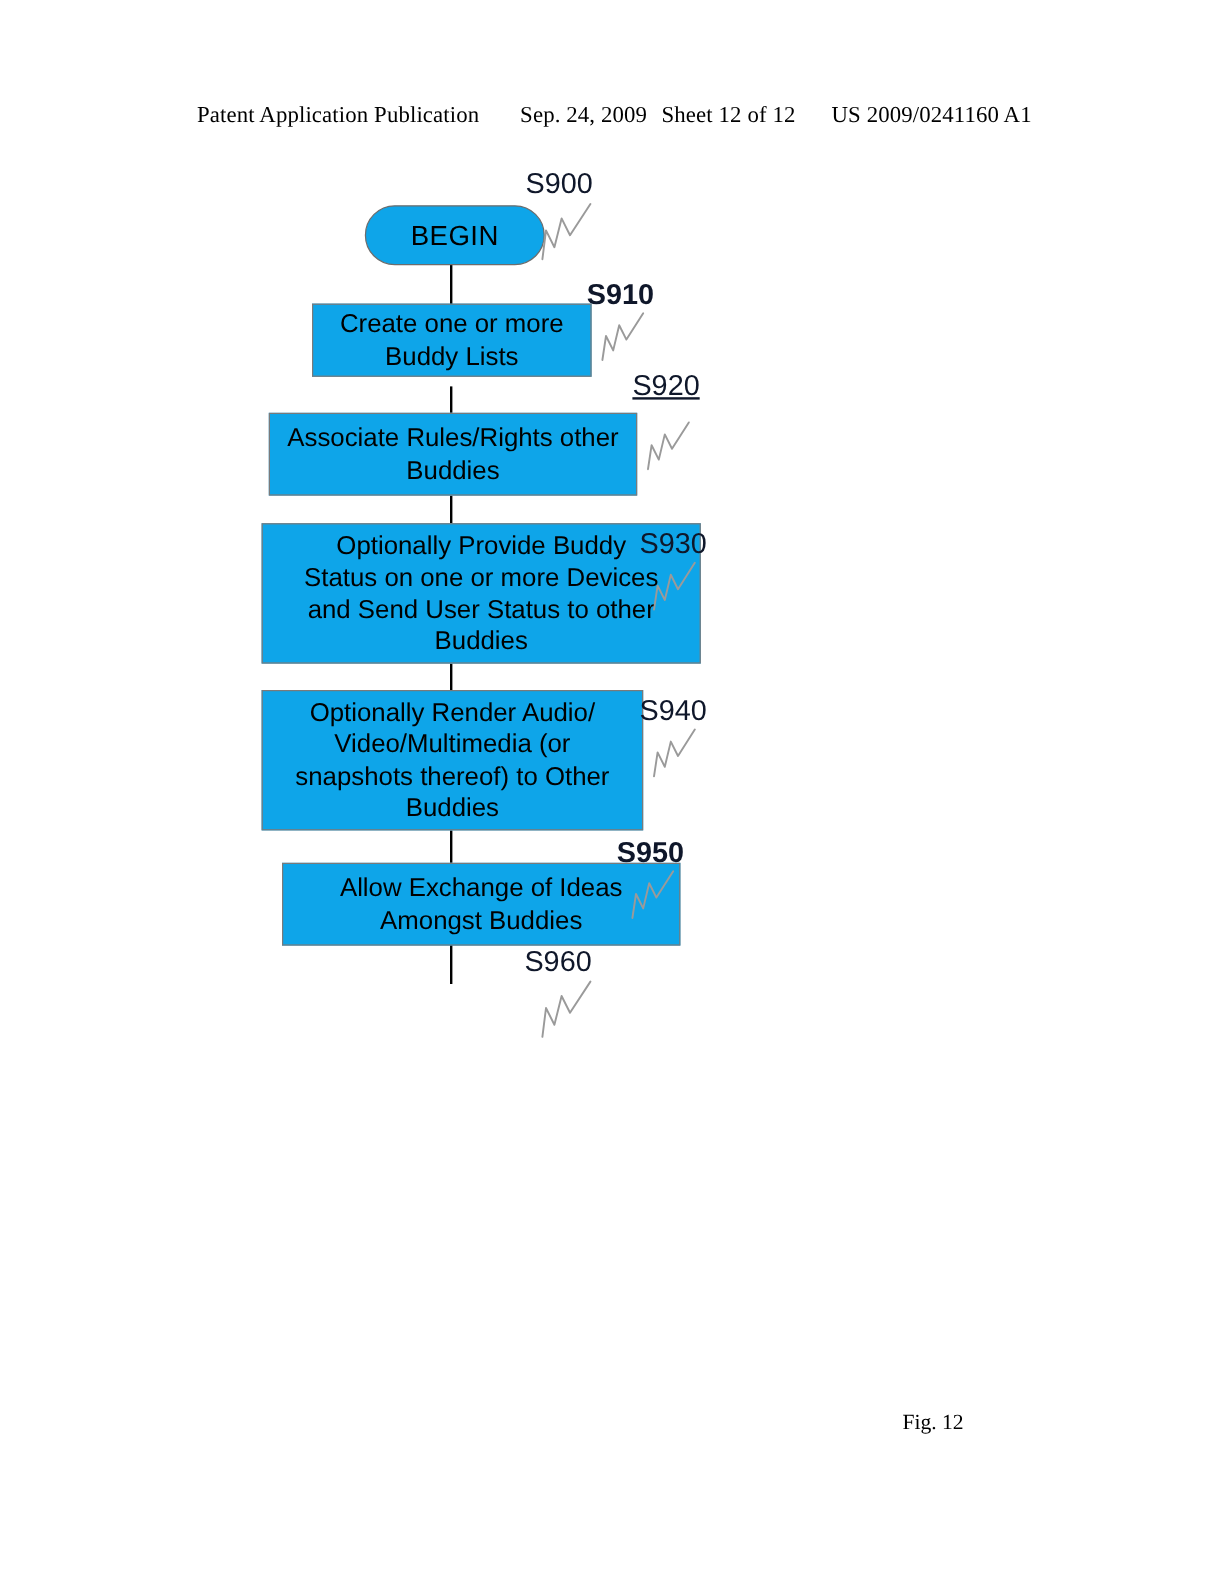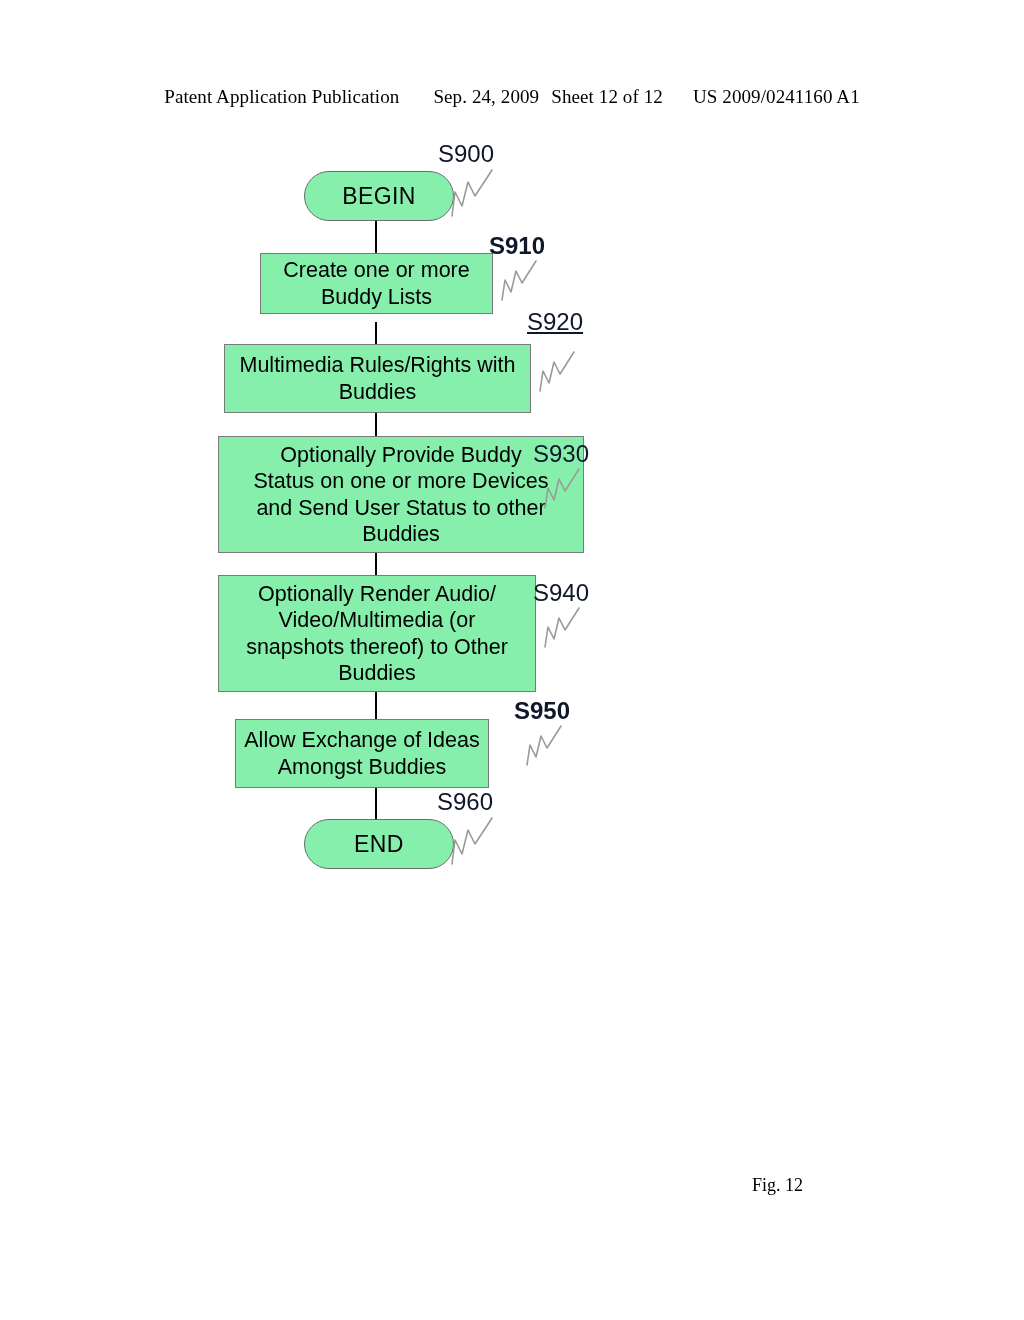--- a/index.html
+++ b/index.html
@@ -40,21 +40,21 @@
     left: 0;
     top: 0;
     width: 1024px;
     height: 1320px;
   }
 
   .node {
     position: absolute;
     box-sizing: border-box;
     border: 1px solid #7a7a7a;
-    background: #86efac;
+    background: #0ea5e9;
     display: flex;
     align-items: center;
     justify-content: center;
     text-align: center;
   }
   .node .node-text {
     font-size: 21.5px;
     line-height: 26.5px;
     color: #000000;
     white-space: pre-line;
@@ -135,21 +135,21 @@
   <div class="node" style="left:260px; top:253px; width:233px; height:61px;">
     <span class="node-text">Create one or more
 Buddy Lists</span>
   </div>
   <div class="step-label" style="left:489px; top:234px;font-weight:bold;">S910</div>
   <svg class="leader" width="50" height="48" style="left:496px; top:258px;" viewBox="0 0 50 48">
     <path d="M6 42 L9 22 L15 34 L20 13 L26 25 L40 3" fill="none" stroke="#9a9a9a" stroke-width="1.6" stroke-linejoin="round" stroke-linecap="round"></path>
   </svg>
 
   <div class="node" style="left:224px; top:344px; width:307px; height:69px;">
-    <span class="node-text">Multimedia Rules/Rights with
+    <span class="node-text">Associate Rules/Rights other
 Buddies</span>
   </div>
   <div class="step-label" style="left:527px; top:310px;text-decoration:underline;">S920</div>
   <svg class="leader" width="50" height="48" style="left:534px; top:349px;" viewBox="0 0 50 48">
     <path d="M6 42 L9 22 L15 34 L20 13 L26 25 L40 3" fill="none" stroke="#9a9a9a" stroke-width="1.6" stroke-linejoin="round" stroke-linecap="round"></path>
   </svg>
 
   <div class="node" style="left:218px; top:436px; width:366px; height:117px;">
     <span class="node-text">Optionally Provide Buddy
 Status on one or more Devices
@@ -165,32 +165,29 @@
     <span class="node-text">Optionally Render Audio/
 Video/Multimedia (or
 snapshots thereof) to Other
 Buddies</span>
   </div>
   <div class="step-label" style="left:533px; top:581px;">S940</div>
   <svg class="leader" width="50" height="48" style="left:539px; top:605px;" viewBox="0 0 50 48">
     <path d="M6 42 L9 22 L15 34 L20 13 L26 25 L40 3" fill="none" stroke="#9a9a9a" stroke-width="1.6" stroke-linejoin="round" stroke-linecap="round"></path>
   </svg>
 
-  <div class="node" style="left:235px; top:719px; width:254px; height:69px;">
+  <div class="node" style="left:235px; top:719px; width:332px; height:69px;">
     <span class="node-text">Allow Exchange of Ideas
 Amongst Buddies</span>
   </div>
   <div class="step-label" style="left:514px; top:699px;font-weight:bold;">S950</div>
   <svg class="leader" width="50" height="48" style="left:521px; top:723px;" viewBox="0 0 50 48">
     <path d="M6 42 L9 22 L15 34 L20 13 L26 25 L40 3" fill="none" stroke="#9a9a9a" stroke-width="1.6" stroke-linejoin="round" stroke-linecap="round"></path>
   </svg>
 
-  <div class="node terminator" style="left:304px; top:819px; width:150px; height:50px;">
-    <span class="node-text">END</span>
-  </div>
   <div class="step-label" style="left:437px; top:790px;">S960</div>
   <svg class="leader" width="60" height="56" style="left:444px; top:814px;" viewBox="0 0 60 56">
     <path d="M8 50 L11 26 L18 40 L24 16 L31 30 L48 4" fill="none" stroke="#9a9a9a" stroke-width="1.6" stroke-linejoin="round" stroke-linecap="round"></path>
   </svg>
 
 </div>
 
 <div id="fig-caption">Fig. 12</div>
 
 </body></html>

